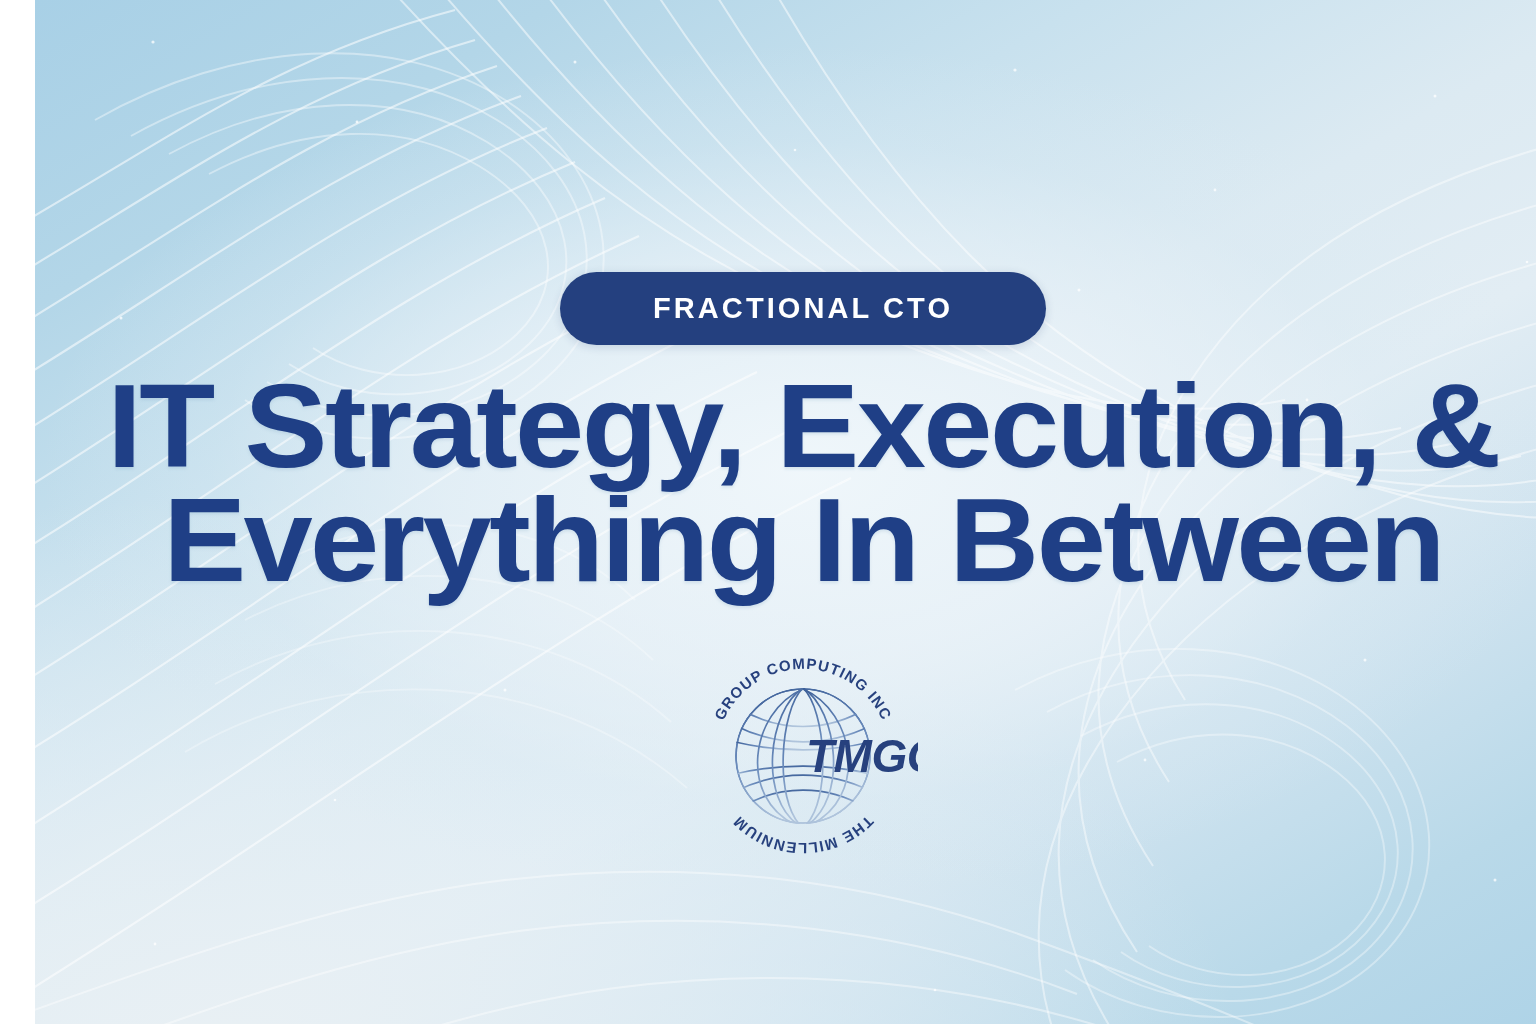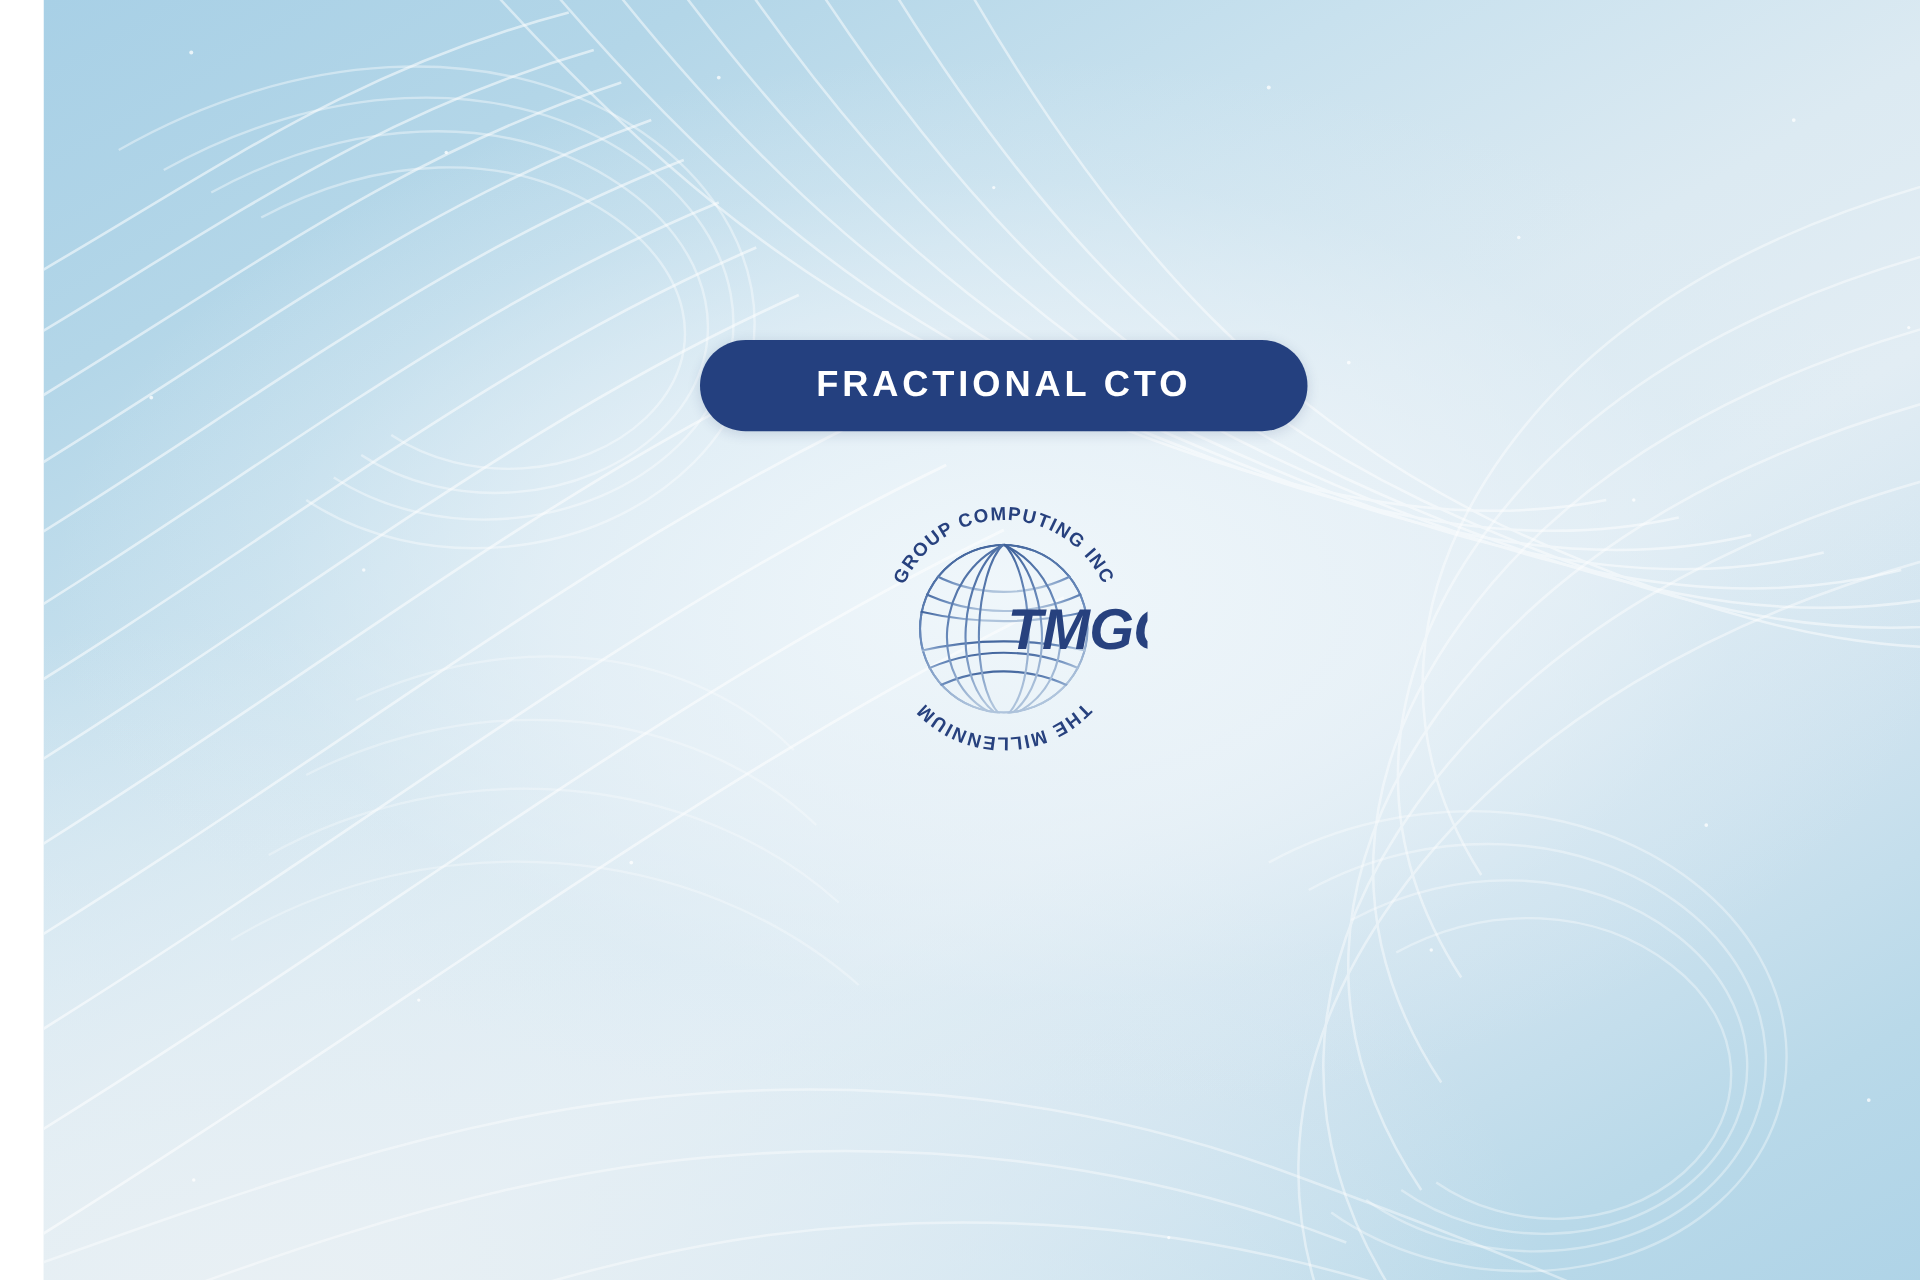--- a/index.html
+++ b/index.html
@@ -173,20 +173,24 @@
       <circle cx="1460" cy="880" r="1.5"></circle>
     </g>
   </svg>
 
   <div id="content">
 
     <div class="badge">
       <span class="badge-label">FRACTIONAL CTO</span>
     </div>
 
+    <h1 class="headline">
+      <span class="headline-line l1">IT Strategy, Execution, &amp;</span>
+      <span class="headline-line l2">Everything In Between</span>
+    </h1>
 
     <div class="logo-wrap">
       <svg class="logo-svg" viewBox="0 0 230 210" aria-hidden="true">
         <defs>
           <path id="ringTop" d="M 115,108 m -87,0 a 87,87 0 0 1 174,0"></path>
           <path id="ringBot" d="M 115,108 m 87,0 a 87,87 0 0 1 -174,0"></path>
           <linearGradient id="globeFade" x1="0" y1="0" x2="0.25" y2="1">
             <stop offset="0%" stop-color="#3C5F98"></stop>
             <stop offset="55%" stop-color="#6B8CBC"></stop>
             <stop offset="100%" stop-color="#AFC4DC"></stop>

